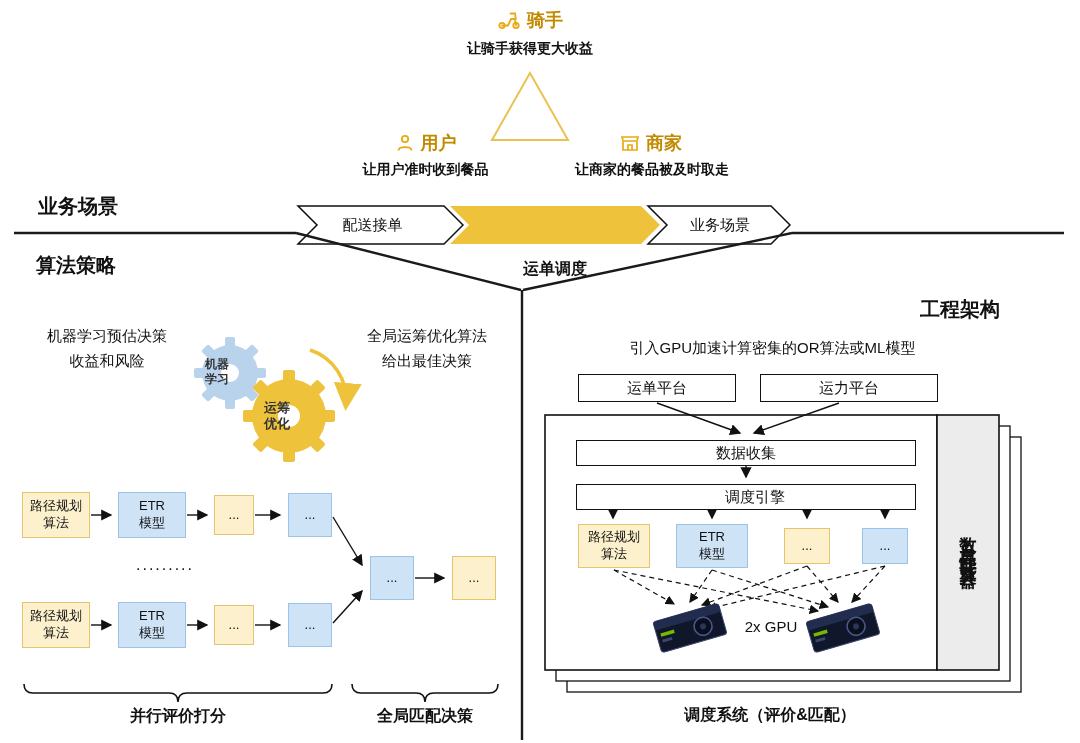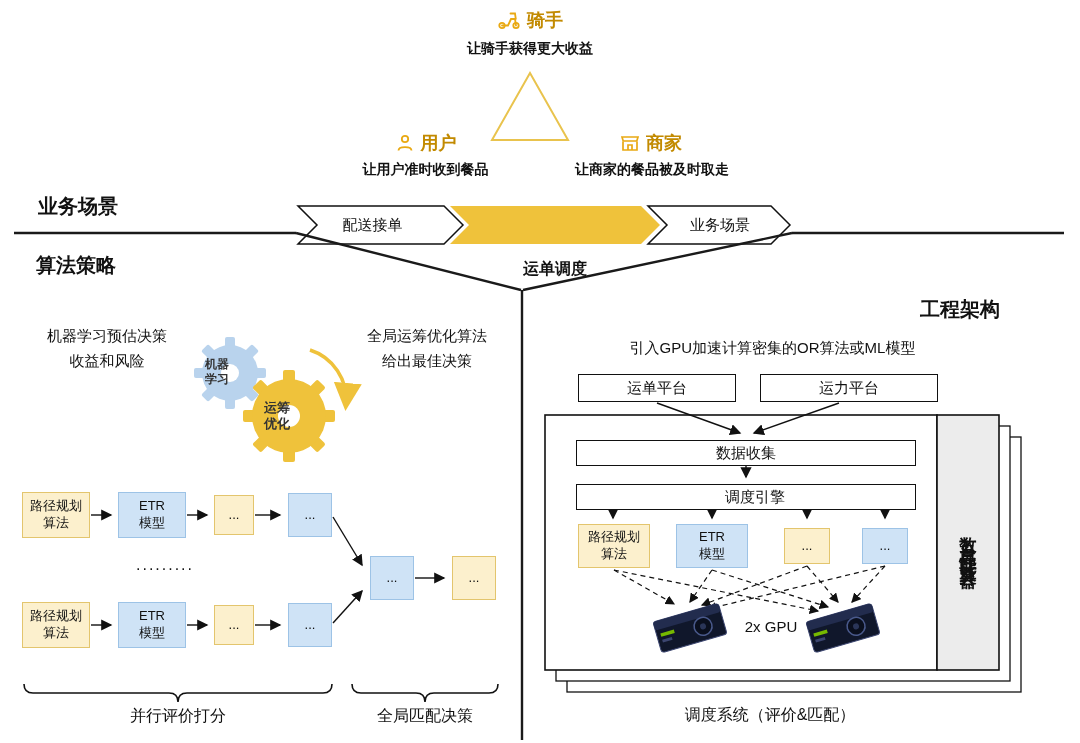--- a/index.html
+++ b/index.html
@@ -13,21 +13,21 @@
   .body15 { font-size:15px; line-height:1.65; text-align:center; }
   .box { border:1.4px solid; display:flex; align-items:center; justify-content:center;
          text-align:center; font-size:13px; line-height:1.3; }
   .box.yellow { background:#FCF0CD; border-color:#E3C56D; }
   .box.blue   { background:#CFE3F6; border-color:#9DC3E6; }
   .wbox { background:#fff; border:1.5px solid #111; display:flex; align-items:center;
           justify-content:center; font-size:15px; }
   .badge { display:flex; align-items:center; justify-content:center; gap:6px; }
   .chevtext { font-size:15px; display:flex; align-items:center; justify-content:center; }
   .chevtext.active { font-weight:bold; font-size:16px; }
-  .caption { font-size:16px; font-weight:400; text-align:center; }
+  .caption { font-size:16px; font-weight:700; text-align:center; }
   .gearlabel { font-size:12px; font-weight:bold; text-align:left; line-height:1.25; color:#333; }
   .vert { writing-mode:vertical-rl; text-orientation:upright; letter-spacing:4px;
           font-size:17px; font-weight:600; display:flex; align-items:center; justify-content:center; }
   svg.layer { position:absolute; left:0; top:0; }
 </style>
 </head>
 <body>
 
 <div class="canvas">
 

